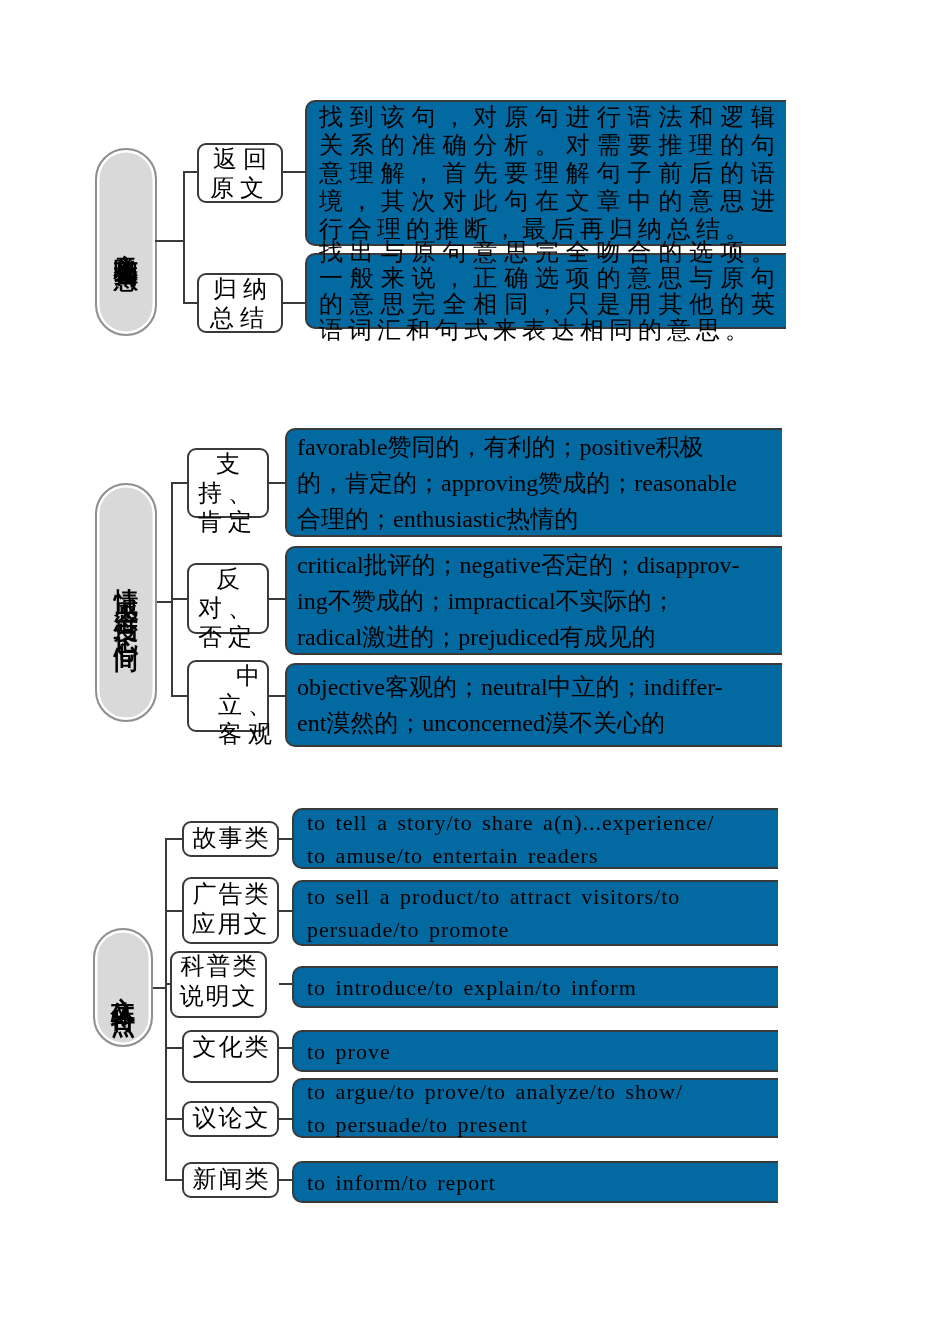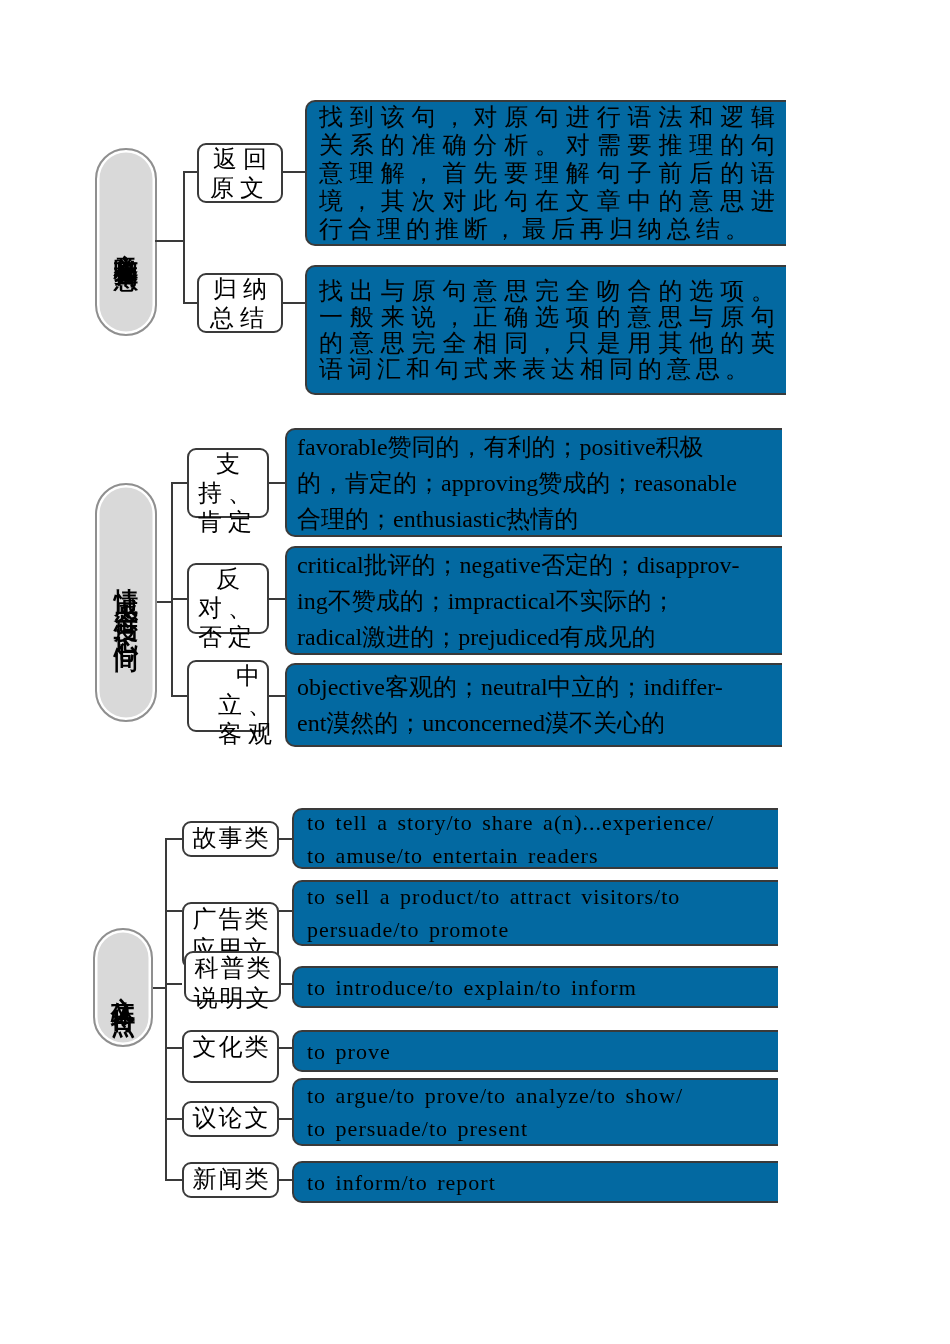--- a/index.html
+++ b/index.html
@@ -73,21 +73,21 @@
 原文</span>
   </div>
   <div class="node" style="left:197px;top:273px;width:86px;height:60px;">
     <span class="label">归纳
 总结</span>
   </div>
 
   <div class="cbox cn" style="left:305px;top:100px;width:481px;height:146px;">
     <div class="ctext">找到该句，对原句进行语法和逻辑关系的准确分析。对需要推理的句意理解，首先要理解句子前后的语境，其次对此句在文章中的意思进行合理的推断，最后再归纳总结。</div>
   </div>
-  <div class="cbox cn tight" style="left:305px;top:265px;width:481px;height:130px;">
+  <div class="cbox cn tight" style="left:305px;top:253px;width:481px;height:76px;">
     <div class="ctext">找出与原句意思完全吻合的选项。一般来说，正确选项的意思与原句的意思完全相同，只是用其他的英语词汇和句式来表达相同的意思。</div>
   </div>
 
   <div class="pill" style="left:95px;top:483px;width:62px;height:239px;">
     <span class="vtext ls10">情感态度记心间</span>
   </div>
 
   <div class="hl" style="left:157px;top:601px;width:14px;"></div>
   <div class="vl" style="left:171px;top:482px;height:215px;"></div>
   <div class="hl" style="left:171px;top:482px;width:16px;"></div>
@@ -141,25 +141,25 @@
   <div class="hl" style="left:165px;top:1047px;width:17px;"></div>
   <div class="hl" style="left:279px;top:1047px;width:13px;"></div>
   <div class="hl" style="left:165px;top:1118px;width:17px;"></div>
   <div class="hl" style="left:279px;top:1118px;width:13px;"></div>
   <div class="hl" style="left:165px;top:1179px;width:17px;"></div>
   <div class="hl" style="left:279px;top:1179px;width:13px;"></div>
 
   <div class="node" style="left:182px;top:821px;width:97px;height:36px;">
     <span class="label small">故事类</span>
   </div>
-  <div class="node" style="left:182px;top:877px;width:97px;height:67px;margin-top:25px;">
+  <div class="node" style="left:182px;top:877px;width:97px;height:67px;">
     <span class="label small">广告类
 应用文</span>
   </div>
-  <div class="node" style="left:184px;top:951px;width:97px;height:51px;">
+  <div class="node" style="left:170px;top:951px;width:97px;height:67px;font-family:Liberation Mono, monospace;">
     <span class="label small">科普类
 说明文</span>
   </div>
   <div class="node" style="left:182px;top:1030px;width:97px;height:53px;">
     <span class="label small">文化类</span>
   </div>
   <div class="node" style="left:182px;top:1101px;width:97px;height:36px;">
     <span class="label small">议论文</span>
   </div>
   <div class="node" style="left:182px;top:1162px;width:97px;height:36px;">
@@ -173,21 +173,21 @@
   <div class="cbox en" style="left:292px;top:808px;width:486px;height:61px;">
     <div class="ctext">to tell a story/to share a(n)...experience/
 to amuse/to entertain readers</div>
   </div>
   <div class="cbox en" style="left:292px;top:966px;width:486px;height:42px;">
     <div class="ctext">to introduce/to explain/to inform</div>
   </div>
   <div class="cbox en" style="left:292px;top:1030px;width:486px;height:42px;">
     <div class="ctext">to prove</div>
   </div>
-  <div class="cbox en" style="left:292px;top:1078px;width:486px;height:68px;">
+  <div class="cbox en" style="left:292px;top:1078px;width:486px;height:60px;">
     <div class="ctext">to argue/to prove/to analyze/to show/
 to persuade/to present</div>
   </div>
   <div class="cbox en" style="left:292px;top:1161px;width:486px;height:42px;">
     <div class="ctext">to inform/to report</div>
   </div>
 
 </div>
 
 </body></html>

